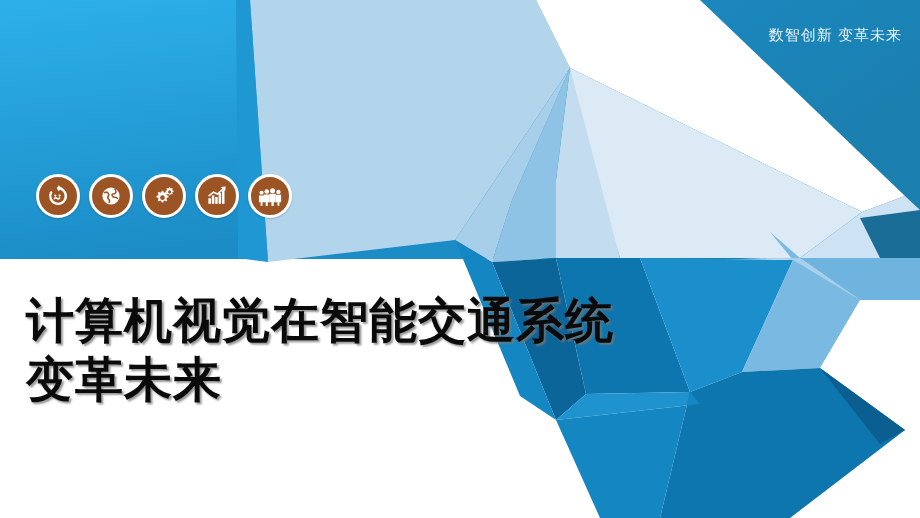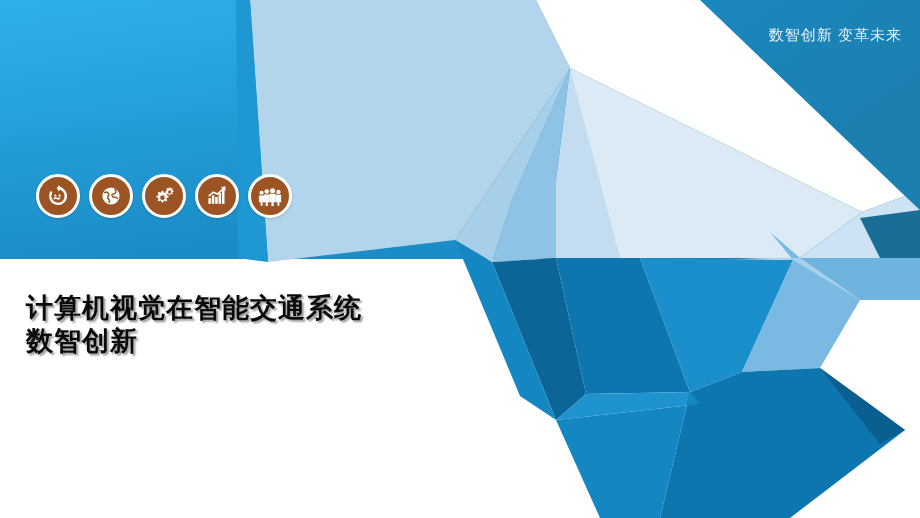--- a/index.html
+++ b/index.html
@@ -63,21 +63,21 @@
     display: block;
   }
   
   #title-block {
     position: absolute;
     left: 26px;
     top: 292px;
     width: 540px;
   }
   #title-block .line {
-    font-size: 27px;
+    font-size: 48px;
     font-weight: bold;
     color: #0a0a0a;
     line-height: 1.22;
     letter-spacing: 1px;
     text-shadow: 2px 2px 2px rgba(120,120,120,0.75);
     white-space: nowrap;
   }
 </style>
 </head>
 <body>
@@ -204,16 +204,16 @@
           <circle cx="19.6" cy="7.6" r="2.1"></circle>
           <path d="M17.0 10.4 h5.2 v7.0 h-1.7 v3.4 h-1.8 v-3.4 h-1.7 z"></path>
         </g>
       </svg>
     </div>
 
   </div>
 
   <div id="title-block">
     <div class="line">计算机视觉在智能交通系统</div>
-    <div class="line">数智创新</div>
+    <div class="line">变革未来</div>
   </div>
 
 </div>
 
 </body></html>

